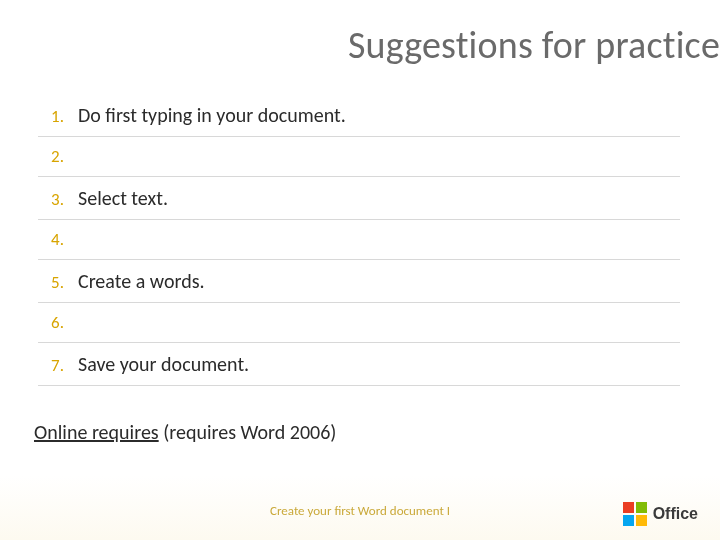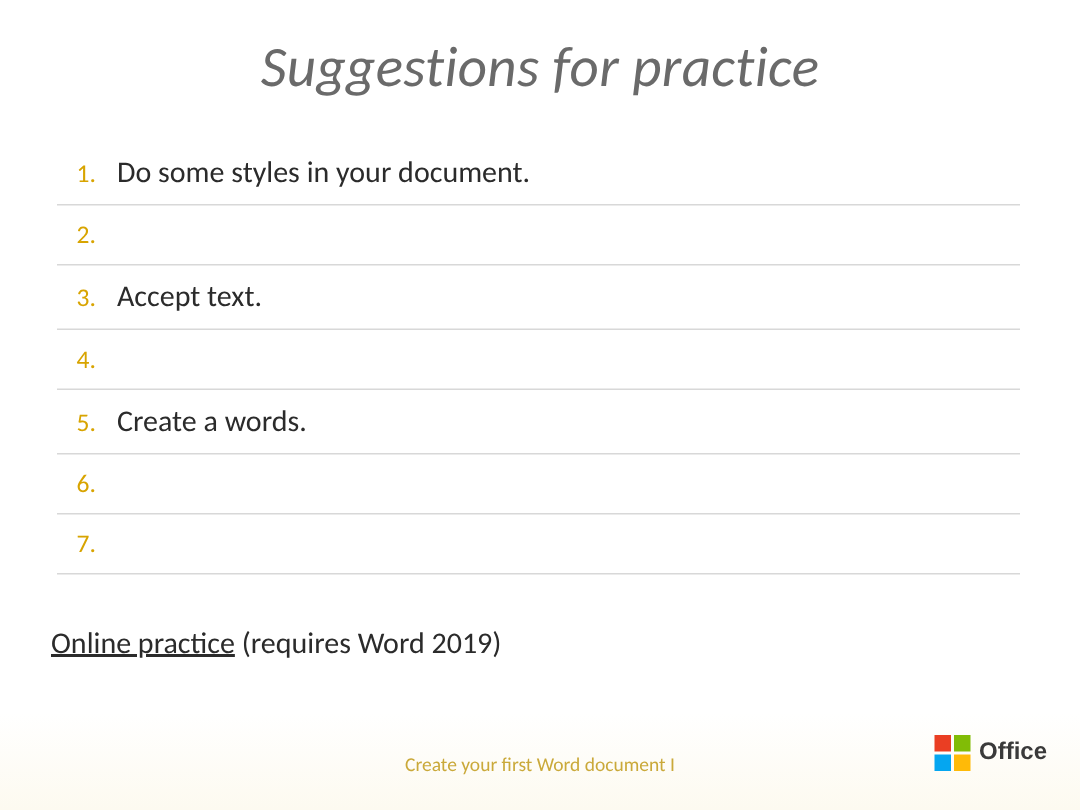--- a/index.html
+++ b/index.html
@@ -12,24 +12,23 @@
   .slide {
     position: relative;
     width: 720px;
     height: 540px;
     background: linear-gradient(180deg, #ffffff 0%, #ffffff 88%, #fdfaf0 100%);
   }
   .title {
     font-size: 38px;
     font-weight: 300;
     color: #6a6a6a;
-    text-align: center;
+    text-align: right;
     padding-top: 22px;
     letter-spacing: 0.2px;
-    font-style: italic;
   }
   .list {
     margin-top: 26px;
     padding-left: 38px;
     padding-right: 40px;
   }
   .list-row {
     display: flex;
     align-items: baseline;
     border-bottom: 1px solid #d8d8d8;
@@ -64,21 +63,21 @@
     position: absolute;
     bottom: 22px;
     width: 100%;
     text-align: center;
     font-size: 13px;
     color: #caa93a;
   }
   .office-logo {
     position: absolute;
     right: 22px;
-    bottom: 26px;
+    bottom: 14px;
     display: flex;
     align-items: center;
     gap: 6px;
   }
   .logo-squares {
     display: grid;
     grid-template-columns: 11px 11px;
     grid-template-rows: 11px 11px;
     gap: 2px;
   }
@@ -98,46 +97,47 @@
 </head>
 <body>
 
 <div class="slide">
 
   <h1 class="title">Suggestions for practice</h1>
 
   <div class="list">
     <div class="list-row">
       <span class="num">1.</span>
-      <span class="item-text">Do some styles in your document.</span>
+      <span class="item-text">Do first typing in your document.</span>
     </div>
     <div class="list-row">
       <span class="num">2.</span>
     </div>
     <div class="list-row">
       <span class="num">3.</span>
-      <span class="item-text">Accept text.</span>
+      <span class="item-text">Select text.</span>
     </div>
     <div class="list-row">
       <span class="num">4.</span>
     </div>
     <div class="list-row">
       <span class="num">5.</span>
       <span class="item-text">Create a words.</span>
     </div>
     <div class="list-row">
       <span class="num">6.</span>
     </div>
     <div class="list-row">
       <span class="num">7.</span>
+      <span class="item-text">Save your document.</span>
     </div>
   </div>
 
   <div class="link-line">
-    <span class="link">Online practice</span><span> (requires Word 2019)</span>
+    <span class="link">Online requires</span><span> (requires Word 2006)</span>
   </div>
 
   <div class="footer-text">Create your first Word document I</div>
 
   <div class="office-logo">
     <div class="logo-squares">
       <div class="sq sq1"></div>
         <div class="sq sq2"></div>
         <div class="sq sq3"></div>
         <div class="sq sq4"></div>

